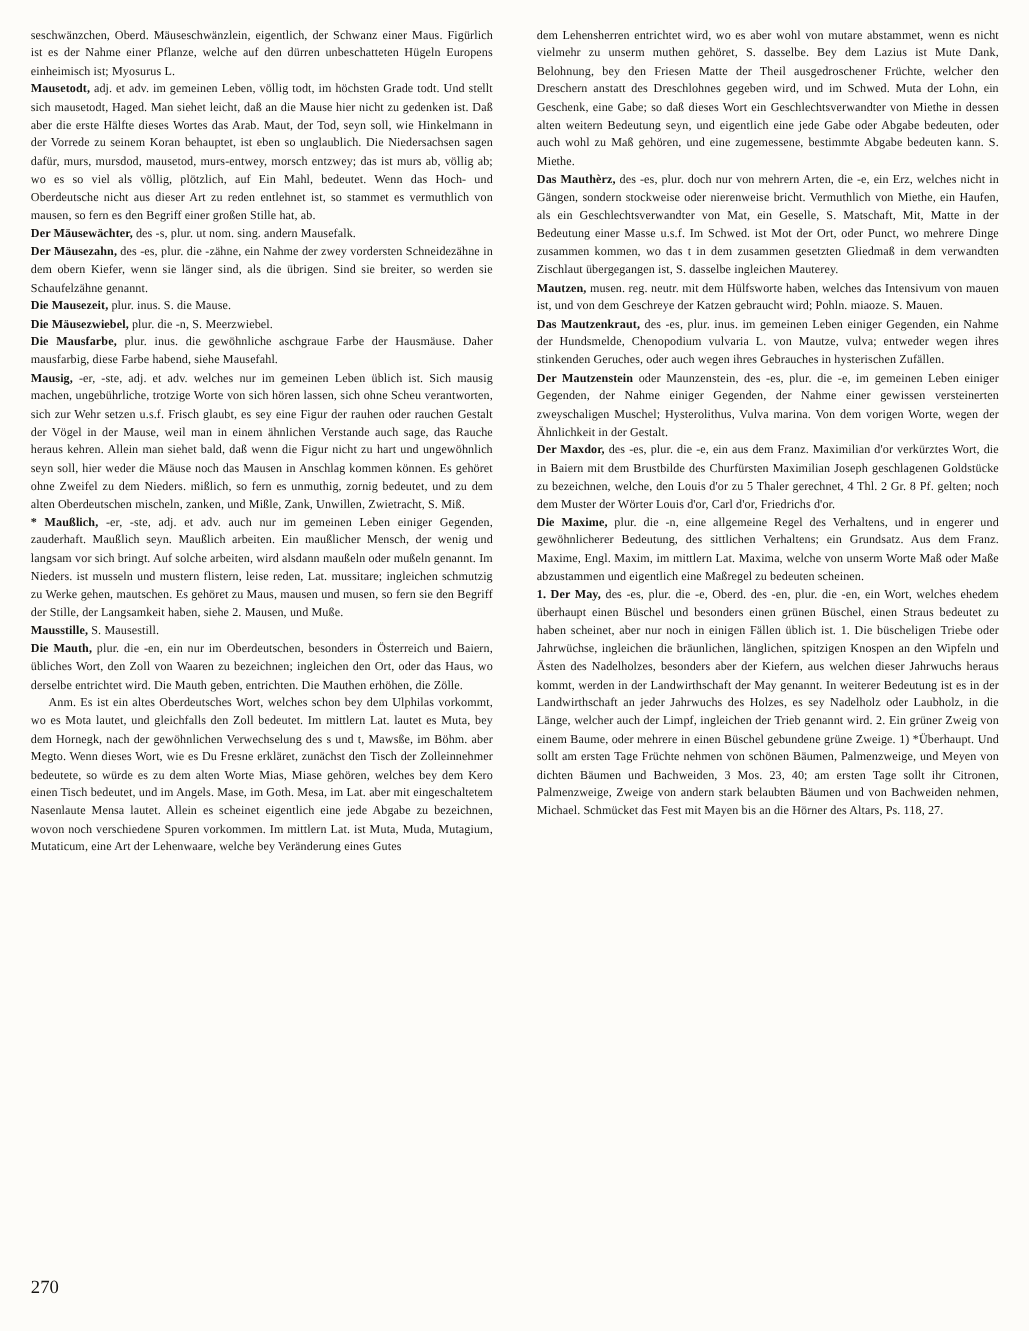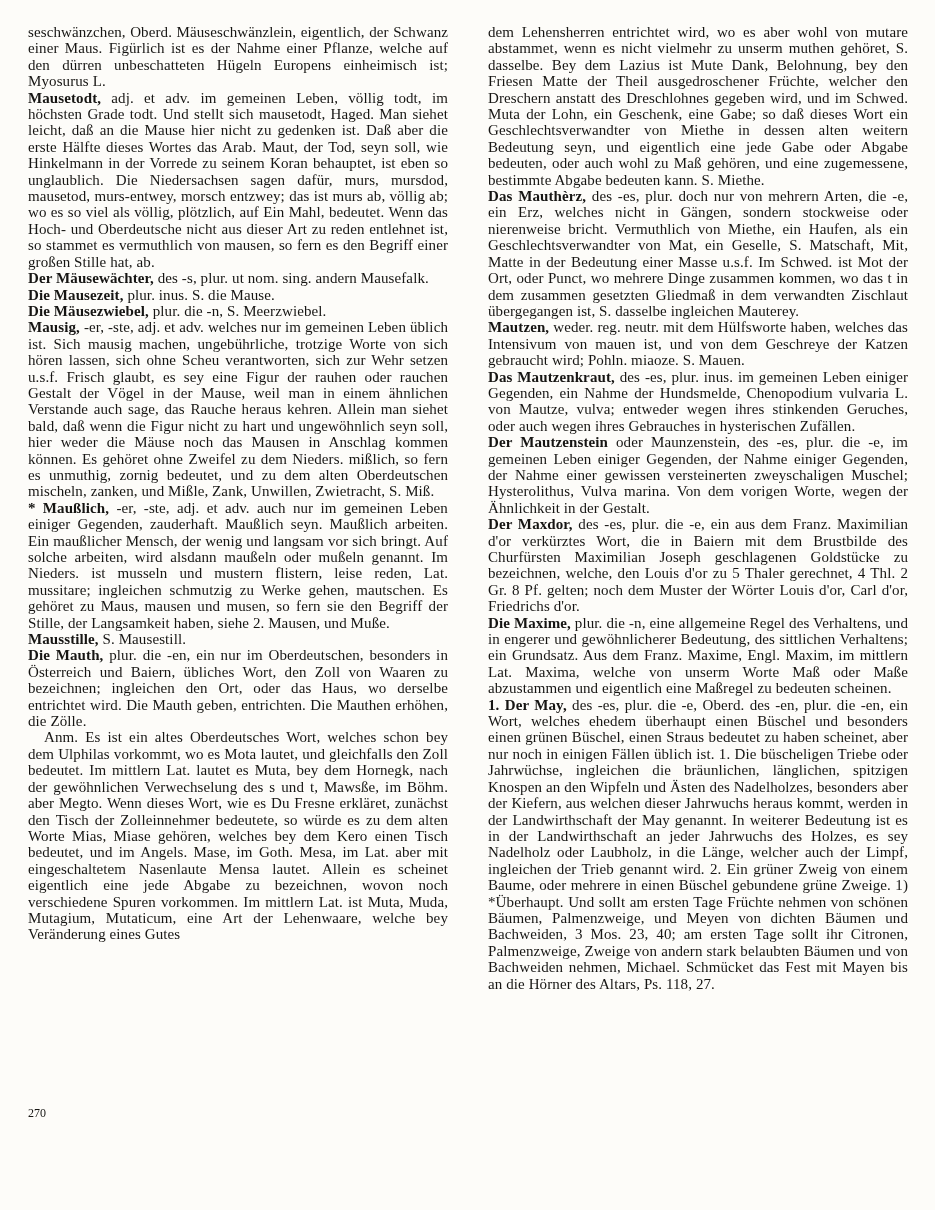--- a/index.html
+++ b/index.html
@@ -16,58 +16,60 @@
     color: #161513;
     overflow: hidden;
   }
   .columns {
     display: flex;
     gap: 40px;
     padding: 24px 27px 0 28px;
   }
   .column {
     width: 420px;
-    font-size: 15px;
+    font-size: 11px;
     line-height: 16.4px;
     text-align: justify;
     letter-spacing: 0.1px;
     hyphens: none;
   }
   p.entry { margin: 0; }
   p.entry.indent { text-indent: 16px; }
   .b { font-weight: bold; }
   .i { }
   .page-number {
     position: absolute;
     left: 28px;
-    top: 1106px;
-    font-size: 12px;
+    top: 1160px;
+    font-size: 17px;
   }
 </style>
 </head>
 <body>
 
 <div class="page">
   <div class="columns">
     <div class="column">
         <p class="entry"><span>seschwänzchen, Oberd. Mäuseschwänzlein, eigentlich, der Schwanz einer Maus. Figürlich ist es der Nahme einer Pflanze, welche auf den dürren unbeschatteten Hügeln Europens einheimisch ist; </span><span class="i">Myosurus L.</span></p>
         <p class="entry"><span class="b">Mausetodt, </span><span class="i">adj. et adv.</span><span> im gemeinen Leben, völlig todt, im höchsten Grade todt. Und stellt sich mausetodt, Haged. Man siehet leicht, daß an die Mause hier nicht zu gedenken ist. Daß aber die erste Hälfte dieses Wortes das Arab. </span><span class="i">Maut,</span><span> der Tod, seyn soll, wie Hinkelmann in der Vorrede zu seinem Koran behauptet, ist eben so unglaublich. Die Niedersachsen sagen dafür, murs, mursdod, mausetod, murs-entwey, morsch entzwey; das ist murs ab, völlig ab; wo es so viel als völlig, plötzlich, auf Ein Mahl, bedeutet. Wenn das Hoch- und Oberdeutsche nicht aus dieser Art zu reden entlehnet ist, so stammet es vermuthlich von mausen, so fern es den Begriff einer großen Stille hat, ab.</span></p>
         <p class="entry"><span class="b">Der Mäusewächter, </span><span>des -s, </span><span class="i">plur. ut nom. sing.</span><span> andern Mausefalk.</span></p>
+        <p class="entry"><span class="b">Der Mäusezahn, </span><span>des -es, </span><span class="i">plur.</span><span> die -zähne, ein Nahme der zwey vordersten Schneidezähne in dem obern Kiefer, wenn sie länger sind, als die übrigen. Sind sie breiter, so werden sie Schaufelzähne genannt.</span></p>
         <p class="entry"><span class="b">Die Mausezeit, </span><span class="i">plur. inus.</span><span> S. die Mause.</span></p>
         <p class="entry"><span class="b">Die Mäusezwiebel, </span><span class="i">plur.</span><span> die -n, S. Meerzwiebel.</span></p>
+        <p class="entry"><span class="b">Die Mausfarbe, </span><span class="i">plur. inus.</span><span> die gewöhnliche aschgraue Farbe der Hausmäuse. Daher mausfarbig, diese Farbe habend, siehe Mausefahl.</span></p>
         <p class="entry"><span class="b">Mausig, </span><span>-er, -ste, </span><span class="i">adj. et adv.</span><span> welches nur im gemeinen Leben üblich ist. Sich mausig machen, ungebührliche, trotzige Worte von sich hören lassen, sich ohne Scheu verantworten, sich zur Wehr setzen u.s.f. Frisch glaubt, es sey eine Figur der rauhen oder rauchen Gestalt der Vögel in der Mause, weil man in einem ähnlichen Verstande auch sage, das Rauche heraus kehren. Allein man siehet bald, daß wenn die Figur nicht zu hart und ungewöhnlich seyn soll, hier weder die Mäuse noch das Mausen in Anschlag kommen können. Es gehöret ohne Zweifel zu dem Nieders. mißlich, so fern es unmuthig, zornig bedeutet, und zu dem alten Oberdeutschen mischeln, zanken, und Mißle, Zank, Unwillen, Zwietracht, S. Miß.</span></p>
         <p class="entry"><span class="b">* Maußlich, </span><span>-er, -ste, </span><span class="i">adj. et adv.</span><span> auch nur im gemeinen Leben einiger Gegenden, zauderhaft. Maußlich seyn. Maußlich arbeiten. Ein maußlicher Mensch, der wenig und langsam vor sich bringt. Auf solche arbeiten, wird alsdann maußeln oder mußeln genannt. Im Nieders. ist musseln und mustern flistern, leise reden, Lat. </span><span class="i">mussitare;</span><span> ingleichen schmutzig zu Werke gehen, mautschen. Es gehöret zu Maus, mausen und musen, so fern sie den Begriff der Stille, der Langsamkeit haben, siehe 2. Mausen, und Muße.</span></p>
         <p class="entry"><span class="b">Mausstille, </span><span>S. Mausestill.</span></p>
         <p class="entry"><span class="b">Die Mauth, </span><span class="i">plur.</span><span> die -en, ein nur im Oberdeutschen, besonders in Österreich und Baiern, übliches Wort, den Zoll von Waaren zu bezeichnen; ingleichen den Ort, oder das Haus, wo derselbe entrichtet wird. Die Mauth geben, entrichten. Die Mauthen erhöhen, die Zölle.</span></p>
         <p class="entry indent"><span>Anm. Es ist ein altes Oberdeutsches Wort, welches schon bey dem Ulphilas vorkommt, wo es </span><span class="i">Mota</span><span> lautet, und gleichfalls den Zoll bedeutet. Im mittlern Lat. lautet es </span><span class="i">Muta,</span><span> bey dem Hornegk, nach der gewöhnlichen Verwechselung des s und t, </span><span class="i">Mawsße,</span><span> im Böhm. aber </span><span class="i">Megto.</span><span> Wenn dieses Wort, wie es Du Fresne erkläret, zunächst den Tisch der Zolleinnehmer bedeutete, so würde es zu dem alten Worte </span><span class="i">Mias, Miase</span><span> gehören, welches bey dem Kero einen Tisch bedeutet, und im Angels. </span><span class="i">Mase,</span><span> im Goth. </span><span class="i">Mesa,</span><span> im Lat. aber mit eingeschaltetem Nasenlaute </span><span class="i">Mensa</span><span> lautet. Allein es scheinet eigentlich eine jede Abgabe zu bezeichnen, wovon noch verschiedene Spuren vorkommen. Im mittlern Lat. ist </span><span class="i">Muta, Muda, Mutagium, Mutaticum,</span><span> eine Art der Lehenwaare, welche bey Veränderung eines Gutes</span></p>
       </div>
     <div class="column">
         <p class="entry"><span>dem Lehensherren entrichtet wird, wo es aber wohl von </span><span class="i">mutare</span><span> abstammet, wenn es nicht vielmehr zu unserm muthen gehöret, S. dasselbe. Bey dem Lazius ist </span><span class="i">Mute</span><span> Dank, Belohnung, bey den Friesen </span><span class="i">Matte</span><span> der Theil ausgedroschener Früchte, welcher den Dreschern anstatt des Dreschlohnes gegeben wird, und im Schwed. </span><span class="i">Muta</span><span> der Lohn, ein Geschenk, eine Gabe; so daß dieses Wort ein Geschlechtsverwandter von Miethe in dessen alten weitern Bedeutung seyn, und eigentlich eine jede Gabe oder Abgabe bedeuten, oder auch wohl zu Maß gehören, und eine zugemessene, bestimmte Abgabe bedeuten kann. S. Miethe.</span></p>
         <p class="entry"><span class="b">Das Mauthèrz, </span><span>des -es, </span><span class="i">plur.</span><span> doch nur von mehrern Arten, die -e, ein Erz, welches nicht in Gängen, sondern stockweise oder nierenweise bricht. Vermuthlich von Miethe, ein Haufen, als ein Geschlechtsverwandter von Mat, ein Geselle, S. Matschaft, Mit, Matte in der Bedeutung einer Masse u.s.f. Im Schwed. ist </span><span class="i">Mot</span><span> der Ort, oder Punct, wo mehrere Dinge zusammen kommen, wo das t in dem zusammen gesetzten Gliedmaß in dem verwandten Zischlaut übergegangen ist, S. dasselbe ingleichen Mauterey.</span></p>
-        <p class="entry"><span class="b">Mautzen, </span><span class="i">weder. reg. neutr.</span><span> mit dem Hülfsworte haben, welches das Intensivum von mauen ist, und von dem Geschreye der Katzen gebraucht wird; Pohln. </span><span class="i">miaoze.</span><span> S. Mauen.</span></p>
+        <p class="entry"><span class="b">Mautzen, </span><span class="i">musen. reg. neutr.</span><span> mit dem Hülfsworte haben, welches das Intensivum von mauen ist, und von dem Geschreye der Katzen gebraucht wird; Pohln. </span><span class="i">miaoze.</span><span> S. Mauen.</span></p>
         <p class="entry"><span class="b">Das Mautzenkraut, </span><span>des -es, </span><span class="i">plur. inus.</span><span> im gemeinen Leben einiger Gegenden, ein Nahme der Hundsmelde, </span><span class="i">Chenopodium vulvaria L.</span><span> von Mautze, </span><span class="i">vulva;</span><span> entweder wegen ihres stinkenden Geruches, oder auch wegen ihres Gebrauches in hysterischen Zufällen.</span></p>
         <p class="entry"><span class="b">Der Mautzenstein </span><span>oder Maunzenstein, des -es, </span><span class="i">plur.</span><span> die -e, im gemeinen Leben einiger Gegenden, der Nahme einiger Gegenden, der Nahme einer gewissen versteinerten zweyschaligen Muschel; </span><span class="i">Hysterolithus, Vulva marina.</span><span> Von dem vorigen Worte, wegen der Ähnlichkeit in der Gestalt.</span></p>
         <p class="entry"><span class="b">Der Maxdor, </span><span>des -es, </span><span class="i">plur.</span><span> die -e, ein aus dem Franz. </span><span class="i">Maximilian d'or</span><span> verkürztes Wort, die in Baiern mit dem Brustbilde des Churfürsten Maximilian Joseph geschlagenen Goldstücke zu bezeichnen, welche, den Louis d'or zu 5 Thaler gerechnet, 4 Thl. 2 Gr. 8 Pf. gelten; noch dem Muster der Wörter </span><span class="i">Louis d'or, Carl d'or, Friedrichs d'or.</span></p>
         <p class="entry"><span class="b">Die Maxime, </span><span class="i">plur.</span><span> die -n, eine allgemeine Regel des Verhaltens, und in engerer und gewöhnlicherer Bedeutung, des sittlichen Verhaltens; ein Grundsatz. Aus dem Franz. </span><span class="i">Maxime,</span><span> Engl. </span><span class="i">Maxim,</span><span> im mittlern Lat. </span><span class="i">Maxima,</span><span> welche von unserm Worte Maß oder Maße abzustammen und eigentlich eine Maßregel zu bedeuten scheinen.</span></p>
         <p class="entry"><span class="b">1. Der May, </span><span>des -es, </span><span class="i">plur.</span><span> die -e, Oberd. des -en, </span><span class="i">plur.</span><span> die -en, ein Wort, welches ehedem überhaupt einen Büschel und besonders einen grünen Büschel, einen Straus bedeutet zu haben scheinet, aber nur noch in einigen Fällen üblich ist. 1. Die büscheligen Triebe oder Jahrwüchse, ingleichen die bräunlichen, länglichen, spitzigen Knospen an den Wipfeln und Ästen des Nadelholzes, besonders aber der Kiefern, aus welchen dieser Jahrwuchs heraus kommt, werden in der Landwirthschaft der May genannt. In weiterer Bedeutung ist es in der Landwirthschaft an jeder Jahrwuchs des Holzes, es sey Nadelholz oder Laubholz, in die Länge, welcher auch der Limpf, ingleichen der Trieb genannt wird. 2. Ein grüner Zweig von einem Baume, oder mehrere in einen Büschel gebundene grüne Zweige. 1) *Überhaupt. Und sollt am ersten Tage Früchte nehmen von schönen Bäumen, Palmenzweige, und Meyen von dichten Bäumen und Bachweiden, 3 Mos. 23, 40; am ersten Tage sollt ihr Citronen, Palmenzweige, Zweige von andern stark belaubten Bäumen und von Bachweiden nehmen, Michael. Schmücket das Fest mit Mayen bis an die Hörner des Altars, Ps. 118, 27.</span></p>
       </div>
   </div>
   <div class="page-number">270</div>
 </div>
 

